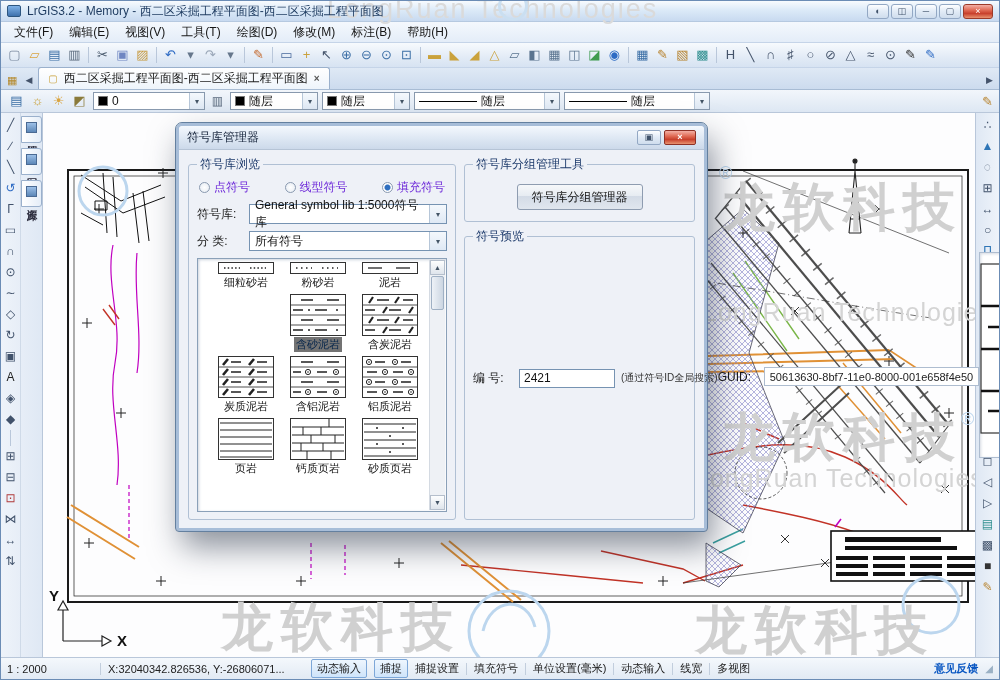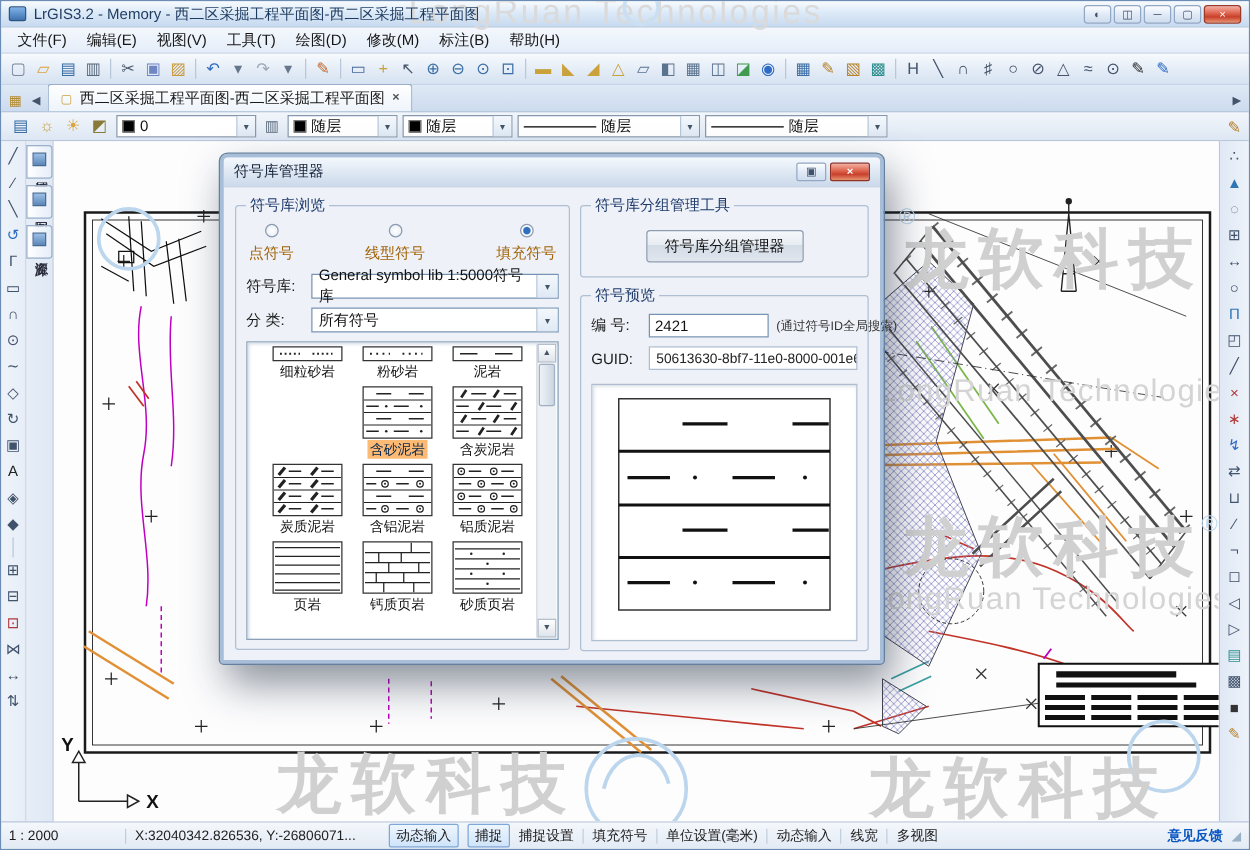--- a/index.html
+++ b/index.html
@@ -78,35 +78,35 @@
   .dlg-btn{width:24px;height:15px;font-size:9px;line-height:13px;text-align:center;border-radius:2px;
            background:linear-gradient(#fdfeff,#e3ecf7 45%,#cfdded);border:1px solid #93a8c4;color:#41536b;}
   .dlg-btn.close{width:32px;background:linear-gradient(#f3b0a5,#e06a54 40%,#c8402c 65%,#e8926f);
                  color:#fff;border-color:#8e3126;font-weight:bold;}
   .dlg-body{flex:1;display:flex;gap:8px;padding:6px 9px 8px;min-height:0;}
   .dlg-col-left{width:268px;flex:none;display:flex;}
   .dlg-col-right{flex:1;display:flex;flex-direction:column;gap:6px;min-width:0;}
   fieldset.grp{border:1px solid #b0c0d4;border-radius:3px;margin:0;padding:3px 8px 7px;min-width:0;}
   fieldset.grp legend{color:#1d3a6b;padding:0 3px;font-size:12px;}
   .radio-row{display:flex;justify-content:space-between;padding:3px 2px 8px;}
-  .radio{display:flex;align-items:center;gap:4px;color:#a16207;flex-direction:column;}
+  .radio{display:flex;align-items:center;gap:4px;color:#6d28d9;}
   .rdot{width:11px;height:11px;border-radius:50%;border:1px solid #8a9ab0;background:radial-gradient(#fff,#e4eaf2);flex:none;}
   .radio.checked .rdot{background:radial-gradient(circle,#2f6fc0 0 2.5px,#fff 3.5px);}
   .form-row{display:flex;align-items:center;gap:6px;margin-bottom:7px;}
   .form-label{width:46px;flex:none;color:#1a1a1a;}
   .dcombo{flex:1;height:20px;border:1px solid #7693b2;background:#fff;display:flex;align-items:center;padding-left:5px;color:#111;}
   .dcombo .arr{margin-left:auto;width:17px;height:100%;border-left:1px solid #b6c6d8;font-size:8px;color:#456;
                background:linear-gradient(#f4f8fc,#dfe9f5);display:flex;align-items:center;justify-content:center;}
   .symgrid{position:relative;height:256px;background:#fff;border:1px solid #8aa0b8;
            box-shadow:inset 1px 1px 3px #ccd3de;padding:3px 20px 2px 4px;overflow:hidden;}
   .symrow{display:flex;justify-content:flex-end;margin-bottom:4px;}
   .symcell{width:72px;display:flex;flex-direction:column;align-items:center;}
   .symbox{border:1px solid #333;background:#fff;line-height:0;}
   .symlabel{font-size:11px;color:#111;margin-top:1px;padding:0 2px;white-space:nowrap;}
-  .symlabel.sel{background:#fdba74;color:#04244a;}
+  .symlabel.sel{background:#737373;color:#04244a;}
   .vscroll{position:absolute;right:1px;top:1px;bottom:1px;width:16px;background:#eef1f5;
            border-left:1px solid #d4dae2;display:flex;flex-direction:column;}
   .varrow{height:15px;flex:none;background:linear-gradient(#fdfefe,#dfe5ec);border:1px solid #b5bfcc;
           font-size:7px;color:#456;display:flex;align-items:center;justify-content:center;}
   .vthumb{height:34px;margin:1px;background:linear-gradient(90deg,#eef2f7,#ccd6e2);border:1px solid #9fb0c4;border-radius:2px;flex:none;}
   .vspace{flex:1;}
   .btn7{height:26px;padding:0 14px;display:flex;align-items:center;justify-content:center;color:#111;
         background:linear-gradient(#f6f8fa,#e7ecf2 45%,#d3dbe6 46%,#e0e6ee);border:1px solid #8e9cb0;border-radius:3px;}
   .grouptools-inner{display:flex;justify-content:center;padding:8px 0 4px;}
   .id-input{width:96px;height:19px;border:1px solid #7693b2;background:#fff;padding:0 4px;
@@ -745,21 +745,21 @@
       </div>
 
       <div class="dlg-col-right">
         <fieldset class="grp">
           <legend>符号库分组管理工具</legend>
           <div class="grouptools-inner">
             <span class="btn7">符号库分组管理器</span>
           </div>
         </fieldset>
 
-        <fieldset class="grp" style="flex:1;display:flex;flex-direction:column">
+        <fieldset class="grp" style="flex:1;display:flex;">
           <legend>符号预览</legend>
           <div class="form-row" style="margin-top:3px">
             <span class="form-label" style="width:40px">编 号:</span>
             <input class="id-input" value="2421" style="">
             <span class="id-hint">(通过符号ID全局搜索)</span>
           </div>
           <div class="form-row">
             <span class="form-label" style="width:40px">GUID:</span>
             <span class="guid-box">50613630-8bf7-11e0-8000-001e658f4e50</span>
           </div>

